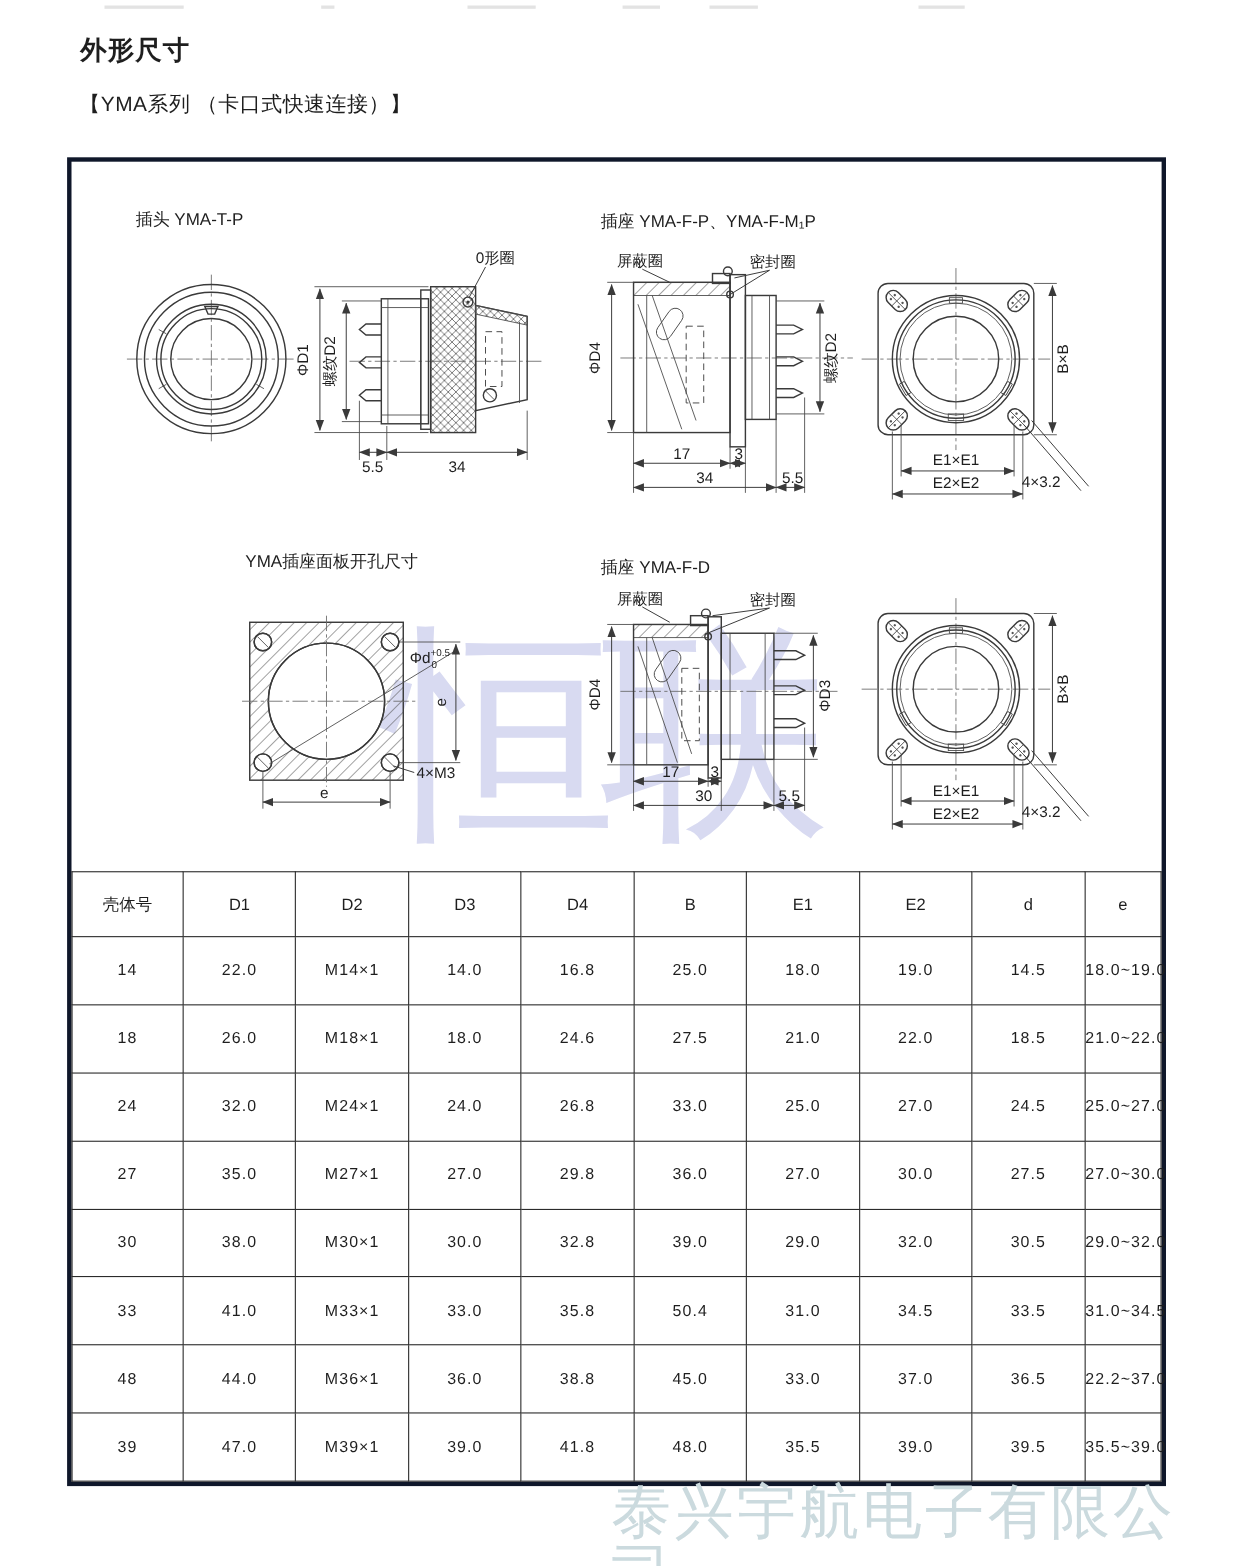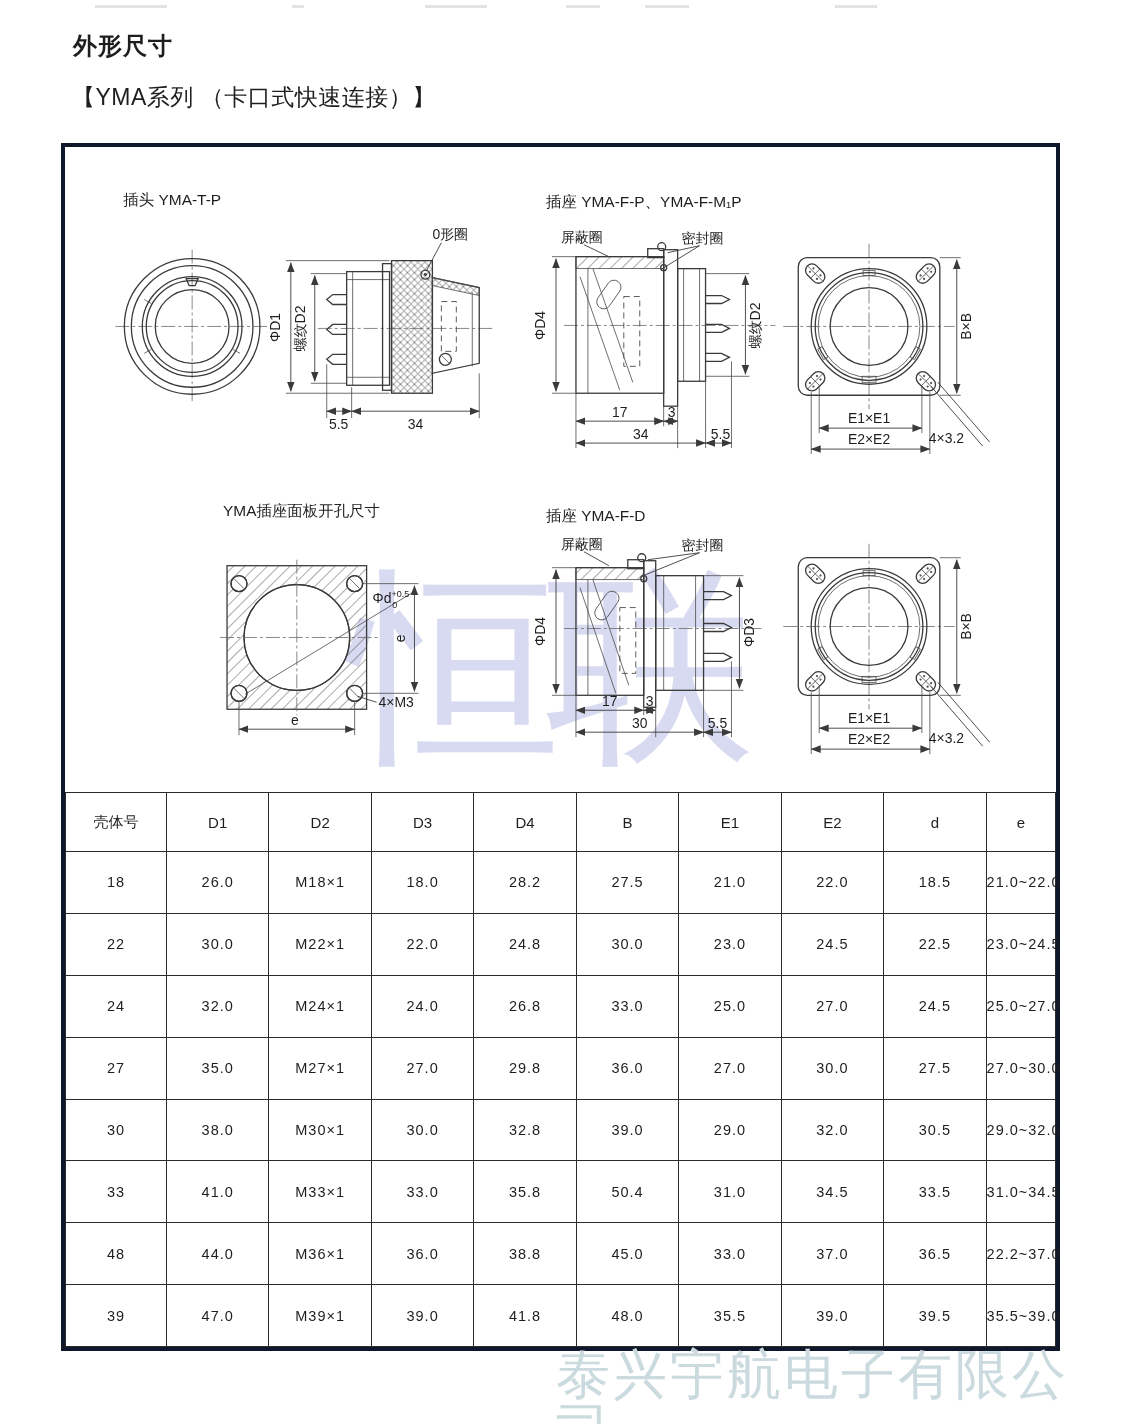--- a/index.html
+++ b/index.html
@@ -1,20 +1,20 @@
 <!DOCTYPE html>
 <html><head>
 <meta charset="utf-8">
 <style>
   html,body{margin:0;padding:0;background:#fff;}
   .page{position:relative;width:1085px;height:1424px;background:#fff;overflow:hidden;
         font-family:"Liberation Sans",sans-serif;color:#1e1e1e;}
   .artifact{position:absolute;top:5px;height:3px;background:#dcdcdc;opacity:.8;}
   .h1{position:absolute;left:73px;top:30px;font-size:24px;font-weight:bold;letter-spacing:1px;z-index:3;}
-  .subtitle{position:absolute;left:72px;top:82px;font-size:23px;letter-spacing:.5px;z-index:3;}
+  .subtitle{position:absolute;left:72px;top:82px;font-size:19px;letter-spacing:.5px;z-index:3;}
   .wm-center{position:absolute;left:350px;top:562px;font-size:210px;line-height:1;z-index:0;
              font-family:"DejaVu Serif",serif;color:#d8daf1;letter-spacing:-14px;}
   .wm-bottom{position:absolute;left:556px;top:1348px;font-size:54px;line-height:1;z-index:2;
              font-family:"DejaVu Serif",serif;color:#cbdade;letter-spacing:3px;}
   .frame{position:absolute;left:61px;top:143px;width:991px;height:1200px;border:4px solid #0f172a;z-index:1;}
   svg.drawings{position:absolute;left:0;top:0;width:991px;height:645px;}
   .ln{stroke:#3a3a3a;stroke-width:1.3;fill:none;}
   .tn{stroke:#4a4a4a;stroke-width:.8;fill:none;}
   .dm{stroke:#3a3a3a;stroke-width:.9;fill:none;marker-start:url(#ar);marker-end:url(#ar);}
   .ld{stroke:#3a3a3a;stroke-width:.9;fill:none;}
@@ -437,42 +437,42 @@
             <th>D4</th>
             <th>B</th>
             <th>E1</th>
             <th>E2</th>
             <th>d</th>
             <th>e</th>
           </tr>
         </thead>
       <tbody>
           <tr>
+            <td>14</td>
+            <td>22.0</td>
+            <td>M14×1</td>
+            <td>14.0</td>
+            <td>16.8</td>
+            <td>25.0</td>
+            <td>18.0</td>
+            <td>19.0</td>
+            <td>14.5</td>
+            <td>18.0~19.0</td>
+          </tr>
+          <tr>
             <td>18</td>
             <td>26.0</td>
             <td>M18×1</td>
             <td>18.0</td>
-            <td>28.2</td>
+            <td>24.6</td>
             <td>27.5</td>
             <td>21.0</td>
             <td>22.0</td>
             <td>18.5</td>
             <td>21.0~22.0</td>
-          </tr>
-          <tr>
-            <td>22</td>
-            <td>30.0</td>
-            <td>M22×1</td>
-            <td>22.0</td>
-            <td>24.8</td>
-            <td>30.0</td>
-            <td>23.0</td>
-            <td>24.5</td>
-            <td>22.5</td>
-            <td>23.0~24.5</td>
           </tr>
           <tr>
             <td>24</td>
             <td>32.0</td>
             <td>M24×1</td>
             <td>24.0</td>
             <td>26.8</td>
             <td>33.0</td>
             <td>25.0</td>
             <td>27.0</td>

